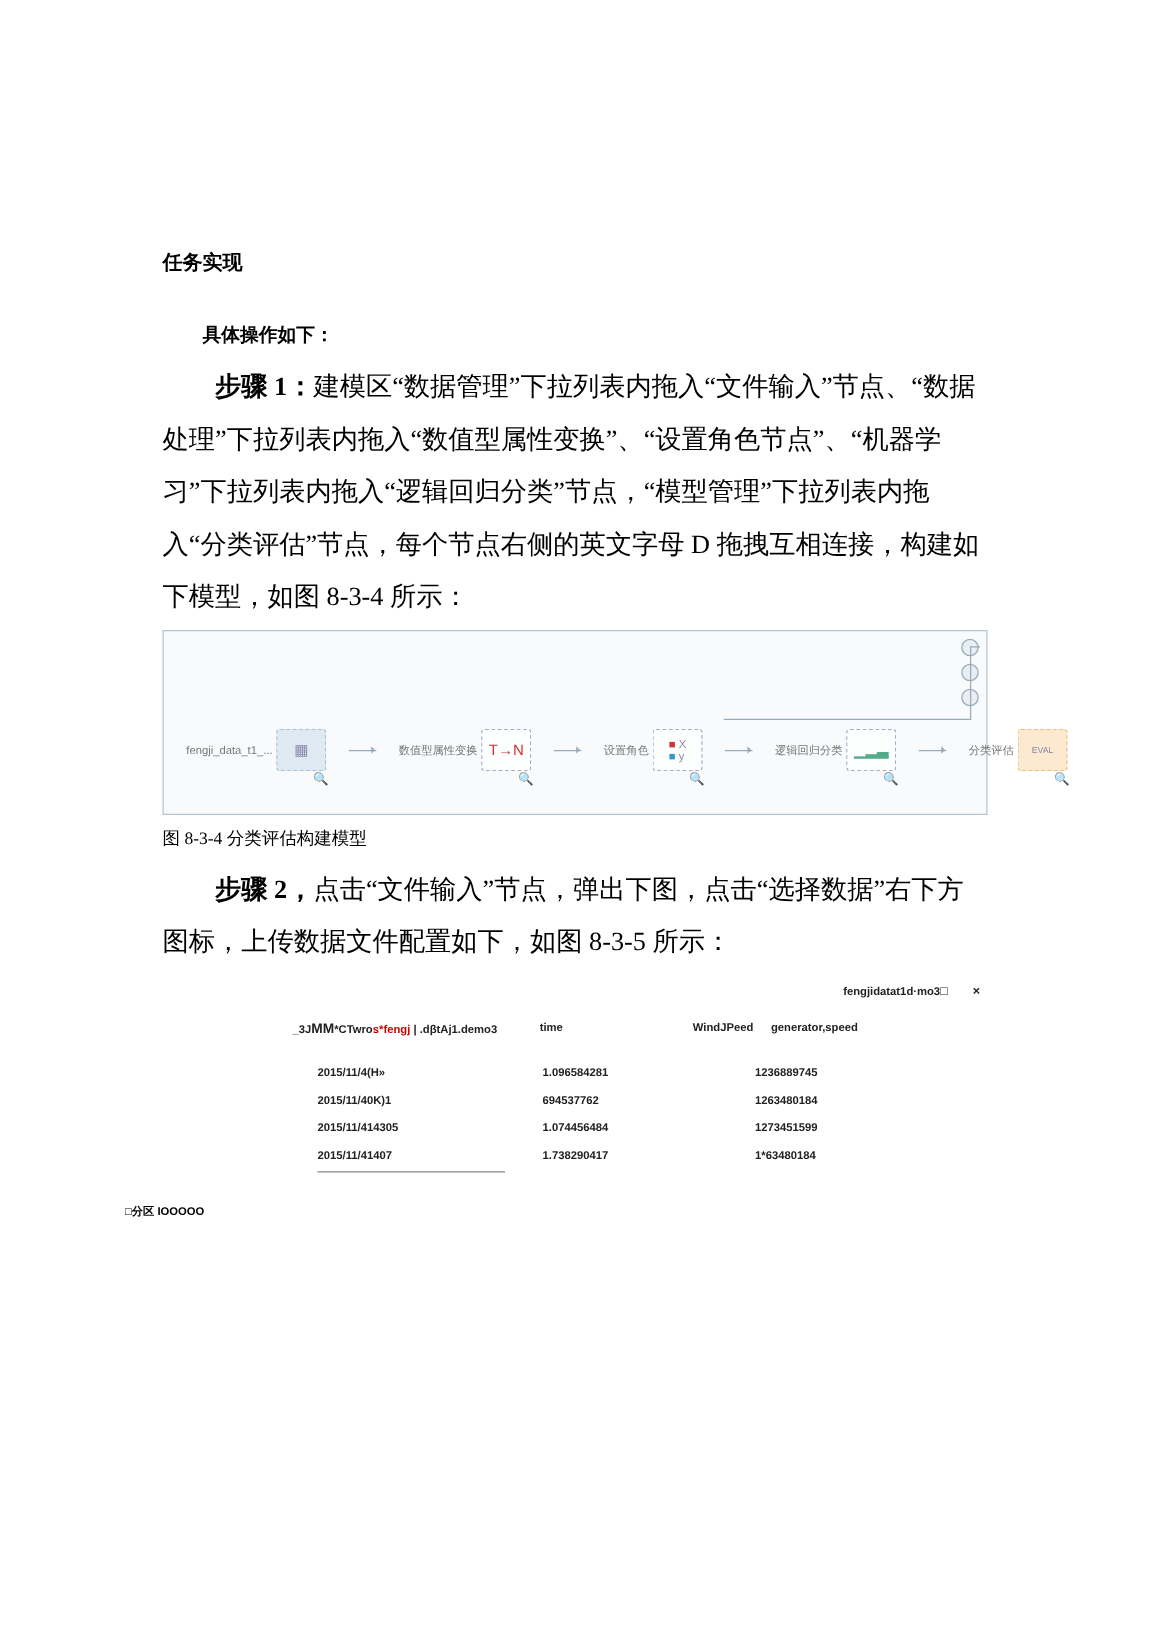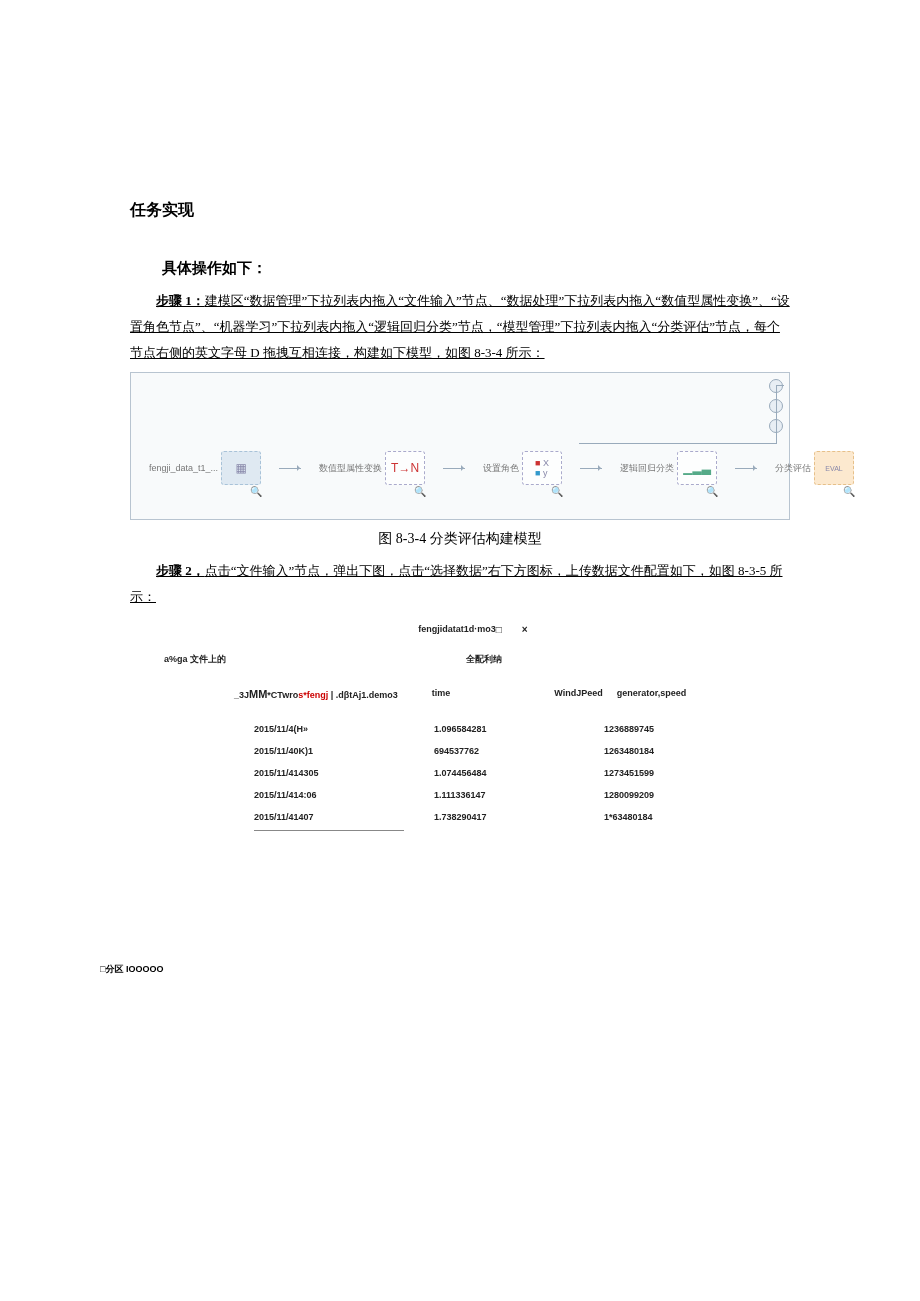--- a/index.html
+++ b/index.html
@@ -17,25 +17,24 @@
     font-size: 16px;
     margin-bottom: 38px;
   }
   .sub-heading {
     font-weight: bold;
     font-size: 15px;
     margin-left: 32px;
     margin-bottom: 10px;
   }
   .body-text {
-    font-size: 13px;
+    font-size: 21px;
     line-height: 2.0;
     text-indent: 2em;
     margin-bottom: 6px;
-    text-decoration: underline;
   }
   .bold-inline { font-weight: bold; }
   .diagram-img {
     width: 660px;
     height: 148px;
     border: 1px solid #b8c4d0;
     background: #f8fafb;
     position: relative;
     margin: 6px 0 10px 0;
     font-family: Arial, "Microsoft YaHei", sans-serif;
@@ -91,35 +90,34 @@
   .arrow::after {
     content: ""; position: absolute; right: -2px; top: -3px;
     border: 3px solid transparent; border-left-color: #9ab;
   }
   .far-line {
     position: absolute;
     border-top: 1px solid #9ab;
     height: 0;
   }
   .caption {
-    text-align: center;
     font-size: 14px;
     margin: 4px 0 10px 0;
   }
   
   .data-window {
     margin: 14px 0 0 26px;
     font-family: Arial, "Microsoft YaHei", sans-serif;
     font-size: 9px;
     font-weight: bold;
     color: #222;
   }
   .dw-header {
     display: flex;
-    justify-content: center;
+    justify-content: flex-end;
     padding: 0 6px 18px 6px;
   }
   .dw-header-title { font-size: 9px; }
   .dw-ctrls { display: flex; gap: 20px; font-size: 10px; }
   .dw-sub {
     display: flex;
     gap: 240px;
     padding: 0 0 22px 8px;
     font-size: 9px;
   }
@@ -234,24 +232,20 @@
 </p>
 
 <div class="data-window">
   <div class="dw-header">
     <span class="dw-header-title">fengjidatat1d·mo3</span>
     <span class="dw-ctrls">
       <span>□</span>
       <span>×</span>
     </span>
   </div>
-  <div class="dw-sub">
-    <span>a%ga 文件上的</span>
-    <span>全配利纳</span>
-  </div>
   <div class="dw-cols">
     <span class="col">
       <span>_3J</span><span style="font-size:11px;">MM</span><span>*CTwro</span><span class="red">s*fengj</span><span> | .dβtAj1.demo3</span>
     </span>
     <span class="col" style="margin-left:20px;">time</span>
     <span class="col" style="margin-left:90px;">WindJPeed</span>
     <span class="col" style="">generator,speed</span>
   </div>
 
   <div class="data-table">
@@ -264,25 +258,20 @@
       <span class="c1">2015/11/40K)1</span>
       <span class="c2">694537762</span>
       <span class="c3">1263480184</span>
     </div>
     <div class="data-row">
       <span class="c1">2015/11/414305</span>
       <span class="c2">1.074456484</span>
       <span class="c3">1273451599</span>
     </div>
     <div class="data-row">
-      <span class="c1">2015/11/414:06</span>
-      <span class="c2">1.111336147</span>
-      <span class="c3">1280099209</span>
-    </div>
-    <div class="data-row">
       <span class="c1">2015/11/41407</span>
       <span class="c2">1.738290417</span>
       <span class="c3">1*63480184</span>
     </div>
   </div>
   <div class="hr-under"></div>
 </div>
 
 <div class="partition-note">□分区 IOOOOO</div>
 

